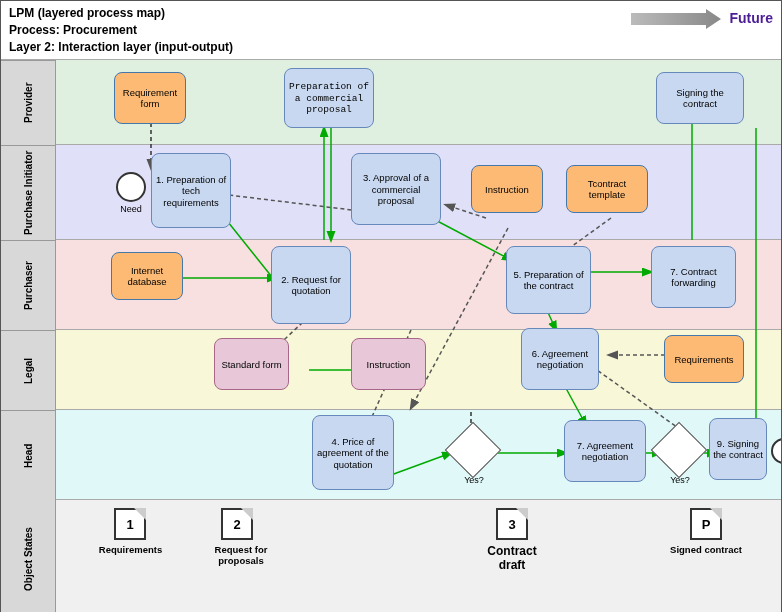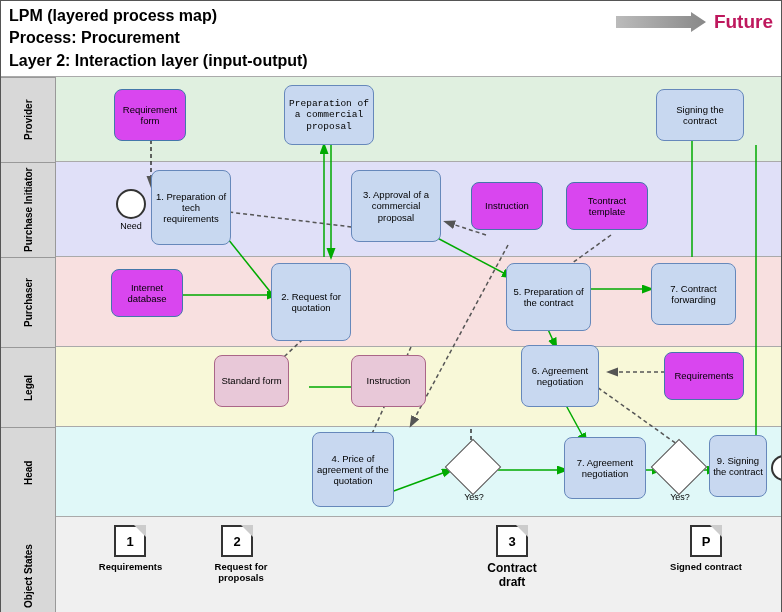--- a/index.html
+++ b/index.html
@@ -14,21 +14,21 @@
     
     .header {
       padding: 4px 8px;
       background: #fff;
       border-bottom: 1px solid #aaa;
       line-height: 1.4;
     }
     
     .header-title {
       font-weight: bold;
-      font-size: 16px;
+      font-size: 12px;
     }
     
     .future-arrow {
       position: absolute;
       top: 8px;
       right: 8px;
       display: flex;
       align-items: center;
       gap: 4px;
     }
@@ -42,21 +42,21 @@
       display: flex;
       align-items: center;
       justify-content: center;
       text-align: center;
       font-size: 9.5px;
       line-height: 1.2;
       padding: 3px;
     }
     
     .proc-box-blue {
-      background: #d946ef;
+      background: #fdba74;
       border: 1.5px solid #4477aa;
       border-radius: 8px;
     }
     
     .proc-box-pink {
       background: #e8c8d8;
       border: 1.5px solid #aa6688;
       border-radius: 8px;
     }
     
@@ -81,21 +81,21 @@
     <div class="future-arrow">
       <svg width="90" height="20" viewBox="0 0 90 20">
         <defs>
           <linearGradient id="arrowGrad" x1="0%" y1="0%" x2="100%" y2="0%">
             <stop offset="0%" style="stop-color:#bbb"></stop>
             <stop offset="100%" style="stop-color:#888"></stop>
           </linearGradient>
         </defs>
         <polygon points="0,4 75,4 75,0 90,10 75,20 75,16 0,16" fill="url(#arrowGrad)"></polygon>
       </svg>
-      <span style="font-size:19px;font-weight:bold;color:#be185d;margin-left:4px;">Future</span>
+      <span style="font-size:14px;font-weight:bold;color:#4c1d95;margin-left:4px;">Future</span>
     </div>
   </div>
 
   <div style="display:flex; height: calc(100% - 52px);">
 
     <div style="width:55px; flex-shrink:0; display:flex; flex-direction:column; border-right:1px solid #999;">
       <div style="height:85px; background:#d8d8d8; border-bottom:1px solid #999; display:flex; align-items:center; justify-content:center; writing-mode:vertical-rl; transform:rotate(180deg); font-size:10px; font-weight:bold; text-align:center;">Provider</div>
       <div style="height:95px; background:#d8d8d8; border-bottom:1px solid #999; display:flex; align-items:center; justify-content:center; writing-mode:vertical-rl; transform:rotate(180deg); font-size:10px; font-weight:bold; text-align:center;">Purchase Initiator</div>
       <div style="height:90px; background:#d8d8d8; border-bottom:1px solid #999; display:flex; align-items:center; justify-content:center; writing-mode:vertical-rl; transform:rotate(180deg); font-size:10px; font-weight:bold; text-align:center;">Purchaser</div>
       <div style="height:80px; background:#d8d8d8; border-bottom:1px solid #999; display:flex; align-items:center; justify-content:center; writing-mode:vertical-rl; transform:rotate(180deg); font-size:10px; font-weight:bold; text-align:center;">Legal</div>

